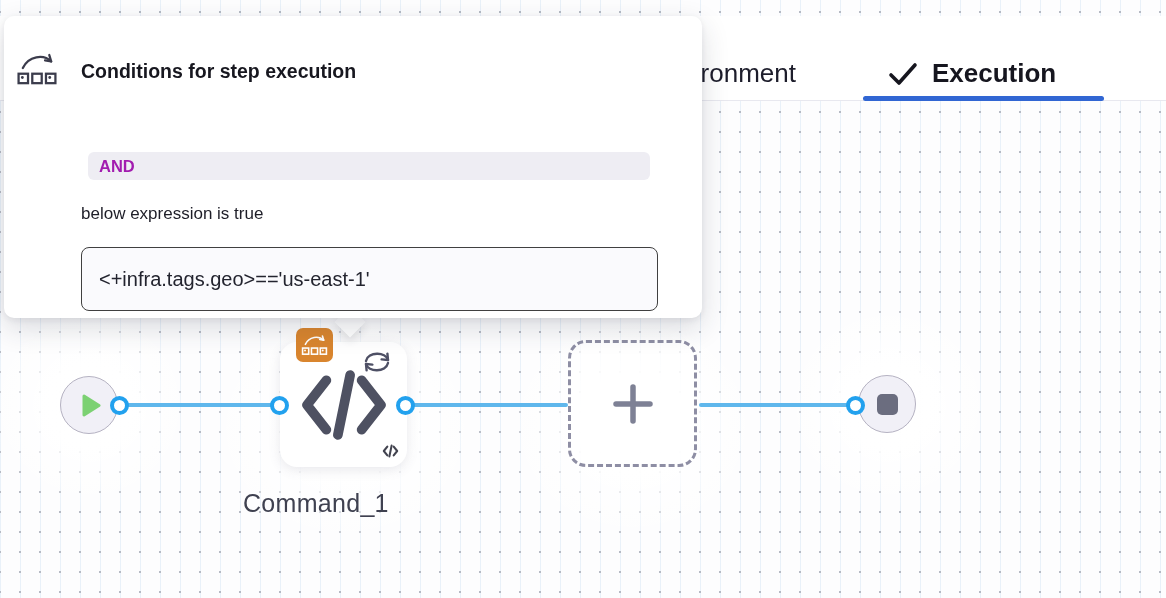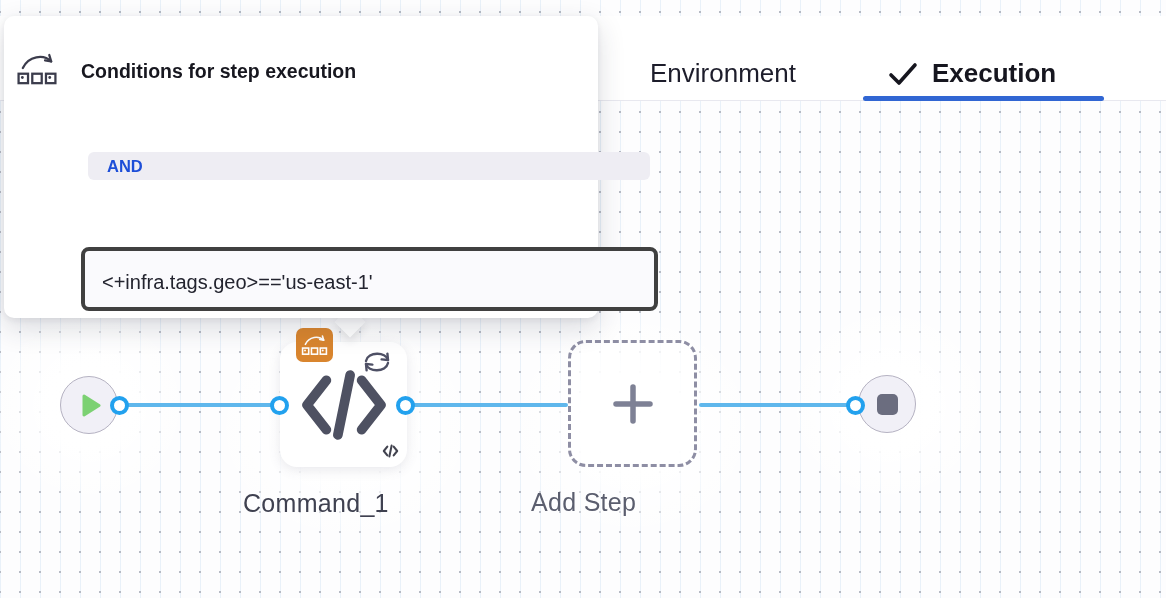--- a/index.html
+++ b/index.html
@@ -39,32 +39,32 @@
   .loop-badge{position:absolute;right:13px;top:4px;width:34px;height:32px;display:flex;align-items:center;justify-content:center;}
   .code-main{position:absolute;left:20px;top:24px;}
   .code-mini{position:absolute;right:8px;bottom:9px;}
   .addstep-box{position:absolute;left:568px;top:340px;width:129px;height:127px;box-sizing:border-box;
                border:3px dashed #8e8ea4;border-radius:18px;background:rgba(255,255,255,0.55);z-index:2;
                display:flex;align-items:center;justify-content:center;cursor:pointer;}
   .node-label{position:absolute;width:200px;font-size:25px;letter-spacing:0.3px;z-index:2;white-space:nowrap;}
   .lbl-command{left:243px;top:489px;color:#3f4150;}
   .lbl-addstep{left:531px;top:488px;color:#5b5e6e;}
   
-  .popover{position:absolute;left:4px;top:16px;width:594px;height:302px;background:#fff;border-radius:10px;
+  .popover{position:absolute;left:4px;top:16px;width:698px;height:302px;background:#fff;border-radius:10px;
            box-shadow:0 10px 28px rgba(40,41,61,0.16),0 2px 6px rgba(40,41,61,0.08);z-index:10;}
   .popover-caret{position:absolute;left:339px;top:311px;width:22px;height:22px;background:#fff;
                  transform:rotate(45deg);z-index:9;box-shadow:3px 3px 8px rgba(40,41,61,0.12);}
   .pop-icon{position:absolute;left:12px;top:36px;}
   .pop-title{position:absolute;left:77px;top:44px;font-size:19.5px;font-weight:700;color:#17171f;white-space:nowrap;}
   .pop-desc{position:absolute;left:77px;top:94px;font-size:17px;color:#1e1e28;white-space:nowrap;}
   .and-badge{position:absolute;left:84px;top:136px;width:562px;height:28px;background:#eeedf3;border-radius:6px;}
-  .and-badge span{display:block;padding-left:19px;line-height:28px;font-size:16.5px;font-weight:700;color:#1d4ed8;}
+  .and-badge span{display:block;padding-left:11px;line-height:28px;font-size:16.5px;font-weight:700;color:#a21caf;}
   .pop-sub{position:absolute;left:77px;top:188px;font-size:17px;color:#1e1e28;white-space:nowrap;}
   .expr-box{position:absolute;left:77px;top:231px;width:577px;height:64px;box-sizing:border-box;
-            background:#fafafd;border:4px solid #404040;border-radius:8px;}
+            background:#fafafd;border:1px solid #404040;border-radius:8px;}
   .expr-box span{display:block;padding-left:17px;line-height:62px;font-size:20px;color:#23242f;white-space:nowrap;}
 </style>
 </head>
 <body>
 
 <div id="screen">
 
   <div class="glow" style="left:-15px;top:300px;width:210px;height:210px;"></div>
   <div class="glow" style="left:205px;top:305px;width:280px;height:245px;"></div>
   <div class="glow" style="left:500px;top:305px;width:265px;height:240px;"></div>
@@ -143,38 +143,38 @@
   <div class="circle-node" style="left:858px;top:375px;">
     <div class="stop-square"></div>
   </div>
 
   <div class="port" style="left:110px;"></div>
   <div class="port" style="left:270px;"></div>
   <div class="port" style="left:396px;"></div>
   <div class="port" style="left:846px;"></div>
 
   <div class="node-label lbl-command">Command_1</div>
-  <div class="node-label lbl-addstep">Add Step</div>
 
   <div class="popover-caret"></div>
 
   <div class="popover">
     <svg class="pop-icon" width="42" height="34" viewBox="0 0 44 36">
       <g fill="none" stroke="#3b3c4c" stroke-width="2.4">
         <rect x="2.5" y="23" width="10" height="10"></rect>
         <rect x="17" y="23" width="10" height="10"></rect>
         <rect x="31.5" y="23" width="10" height="10"></rect>
         <path d="M7,17 C13,4 29,2 37,10" stroke-linecap="round"></path>
         <path d="M37,10 L30.5,8.8 M37,10 L35,3.2" stroke-linecap="round"></path>
       </g>
       <circle cx="6.5" cy="27" r="1.5" fill="#3b3c4c"></circle>
       <circle cx="35.5" cy="27" r="1.5" fill="#3b3c4c"></circle>
     </svg>
     <div class="pop-title">Conditions for step execution</div>
     <div class="and-badge">
       <span>AND</span>
     </div>
+    <div class="pop-sub">below expression is true</div>
     <div class="expr-box">
       <span>&lt;+infra.tags.geo&gt;=='us-east-1'</span>
     </div>
   </div>
 
 </div>
 
 </body></html>

